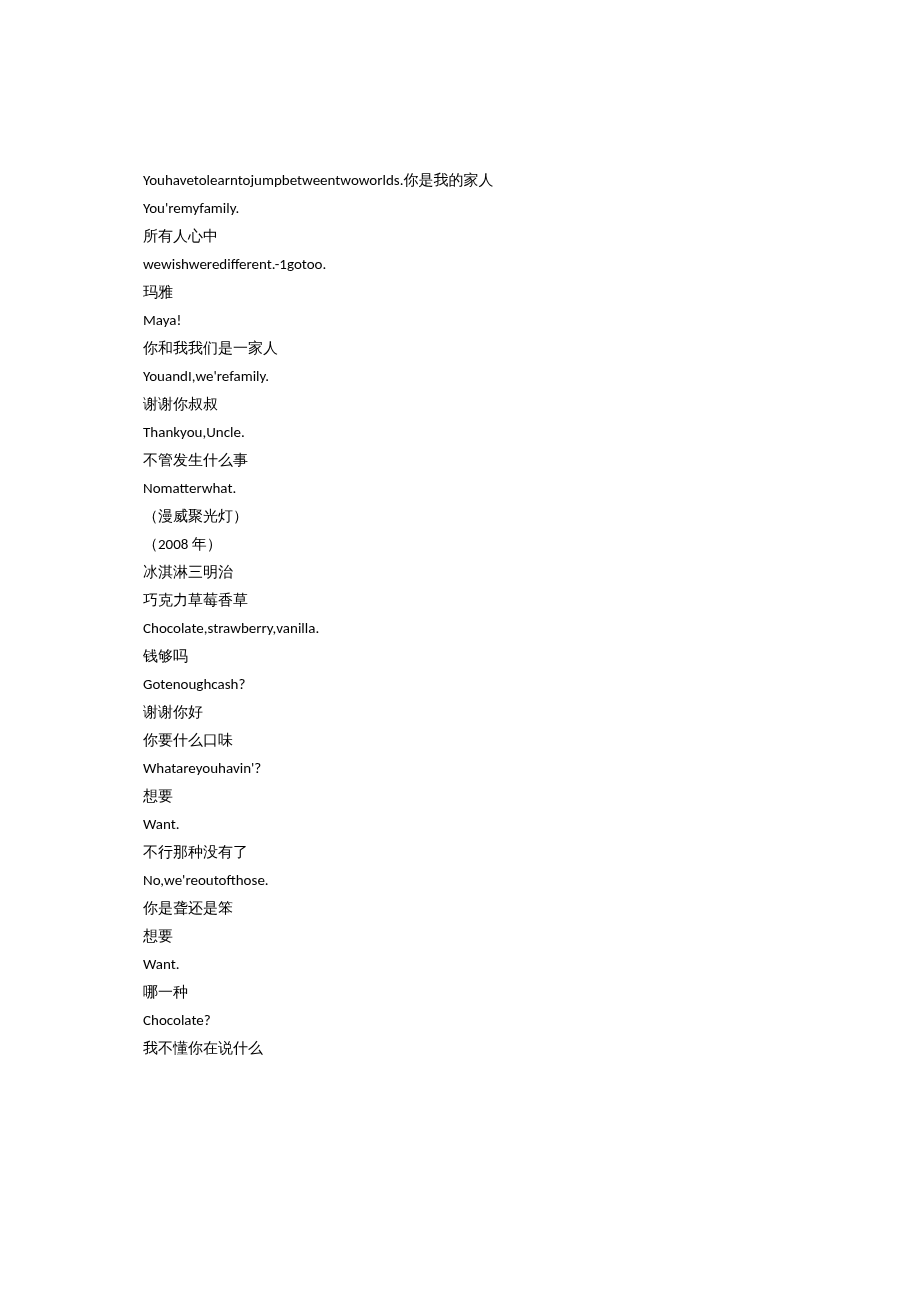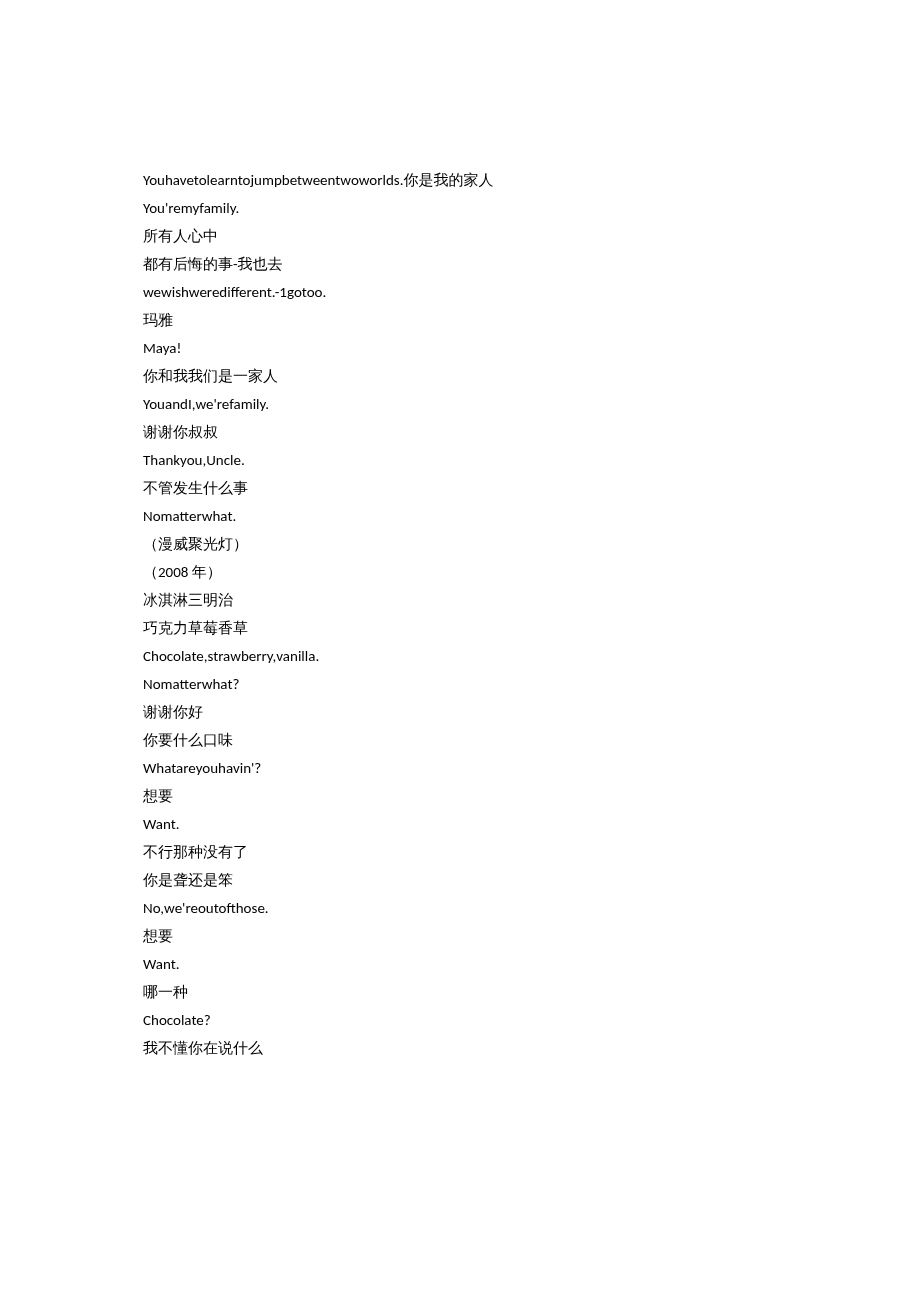--- a/index.html
+++ b/index.html
@@ -24,43 +24,43 @@
   }
 </style>
 </head>
 <body>
 
 <div class="page">
   <div id="text-container">
       <div class="line">Youhavetolearntojumpbetweentwoworlds.你是我的家人</div>
       <div class="line">You'remyfamily.</div>
       <div class="line">所有人心中</div>
-      <div class="line">都有后悔的事-我也去</div>
       <div class="line">wewishweredifferent.-1gotoo.</div>
       <div class="line">玛雅</div>
       <div class="line">Maya!</div>
       <div class="line">你和我我们是一家人</div>
       <div class="line">YouandI,we'refamily.</div>
       <div class="line">谢谢你叔叔</div>
       <div class="line">Thankyou,Uncle.</div>
       <div class="line">不管发生什么事</div>
       <div class="line">Nomatterwhat.</div>
       <div class="line">（漫威聚光灯）</div>
       <div class="line">（2008 年）</div>
       <div class="line">冰淇淋三明治</div>
       <div class="line">巧克力草莓香草</div>
       <div class="line">Chocolate,strawberry,vanilla.</div>
-      <div class="line">Nomatterwhat?</div>
+      <div class="line">钱够吗</div>
+      <div class="line">Gotenoughcash?</div>
       <div class="line">谢谢你好</div>
       <div class="line">你要什么口味</div>
       <div class="line">Whatareyouhavin'?</div>
       <div class="line">想要</div>
       <div class="line">Want.</div>
       <div class="line">不行那种没有了</div>
+      <div class="line">No,we'reoutofthose.</div>
       <div class="line">你是聋还是笨</div>
-      <div class="line">No,we'reoutofthose.</div>
       <div class="line">想要</div>
       <div class="line">Want.</div>
       <div class="line">哪一种</div>
       <div class="line">Chocolate?</div>
       <div class="line">我不懂你在说什么</div>
     </div>
 </div>
 
 </body></html>

